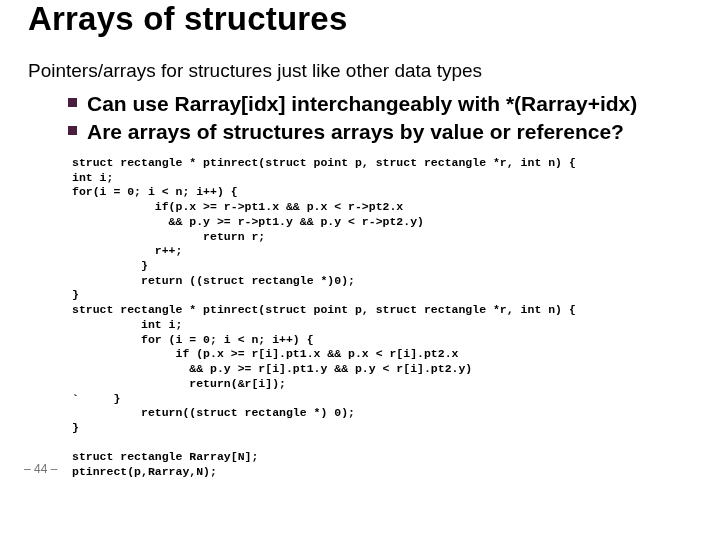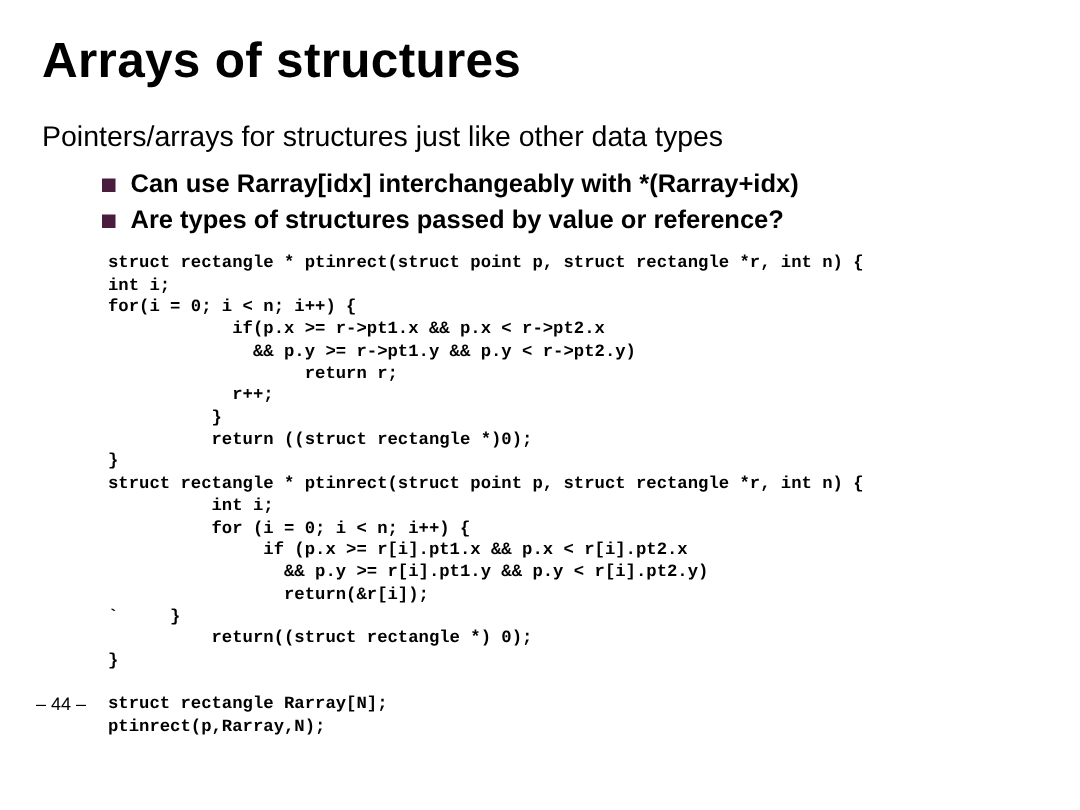--- a/index.html
+++ b/index.html
@@ -10,21 +10,21 @@
     background: #ffffff;
     font-family: Arial, Helvetica, sans-serif;
     color: #000;
     overflow: hidden;
   }
   .slide {
     position: relative;
     width: 720px;
     height: 488px;
     box-sizing: border-box;
-    padding: 21px 28px 0 28px;
+    padding: 0 28px 0 28px;
   }
   .title {
     font-size: 33px;
     font-weight: bold;
     color: #000;
     margin: 0 0 22px 0;
     letter-spacing: 0.2px;
   }
   .subtitle {
     font-size: 19px;
@@ -41,58 +41,58 @@
   }
   .sqbullet {
     width: 9px;
     height: 9px;
     background: #4a1d3f;
     flex: 0 0 auto;
     margin-top: 6px;
     margin-right: 10px;
   }
   .bullet-text {
-    font-size: 17px;
+    font-size: 21px;
     font-weight: bold;
   }
   pre.code {
     font-family: "Courier New", Courier, monospace;
     font-size: 11.5px;
     line-height: 1.28;
     color: #000;
     margin: 4px 0 0 44px;
     white-space: pre;
     font-weight: bold;
   }
   .pagenum {
     position: absolute;
     left: 24px;
     bottom: 12px;
     font-family: Arial, sans-serif;
     font-size: 12px;
-    color: #000000;
+    color: #737373;
   }
 </style>
 </head>
 <body>
 
 <div class="slide">
 
   <h1 class="title">Arrays of structures</h1>
 
   <div class="subtitle">Pointers/arrays for structures just like other data types</div>
 
   <div class="bullets">
     <div class="bullet-row">
       <div class="sqbullet"></div>
       <div class="bullet-text">Can use Rarray[idx] interchangeably with *(Rarray+idx)</div>
     </div>
     <div class="bullet-row">
       <div class="sqbullet"></div>
-      <div class="bullet-text">Are types of structures passed by value or reference?</div>
+      <div class="bullet-text">Are arrays of structures arrays by value or reference?</div>
     </div>
   </div>
 
   <pre class="code">struct rectangle * ptinrect(struct point p, struct rectangle *r, int n) {
 int i;
 for(i = 0; i &lt; n; i++) {
             if(p.x &gt;= r-&gt;pt1.x &amp;&amp; p.x &lt; r-&gt;pt2.x
               &amp;&amp; p.y &gt;= r-&gt;pt1.y &amp;&amp; p.y &lt; r-&gt;pt2.y)
                    return r;
             r++;

